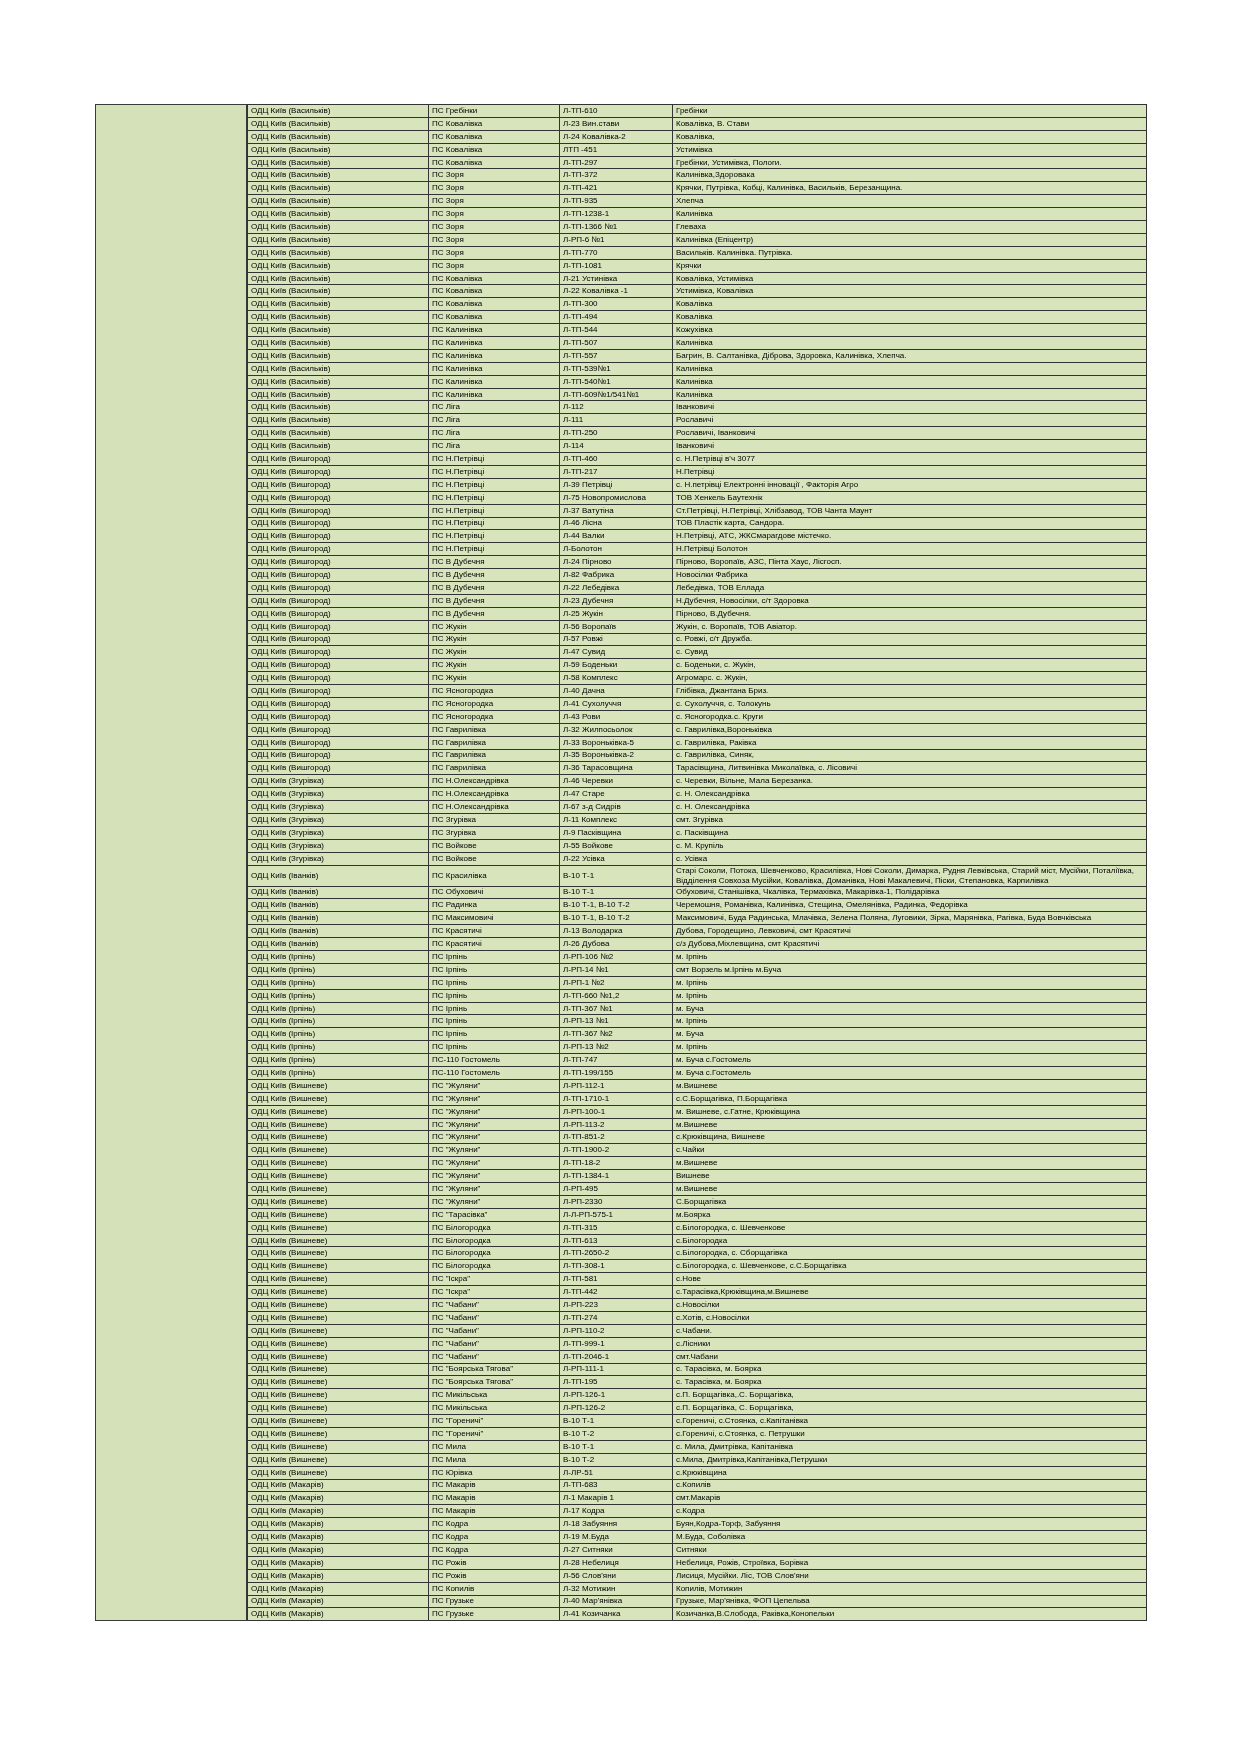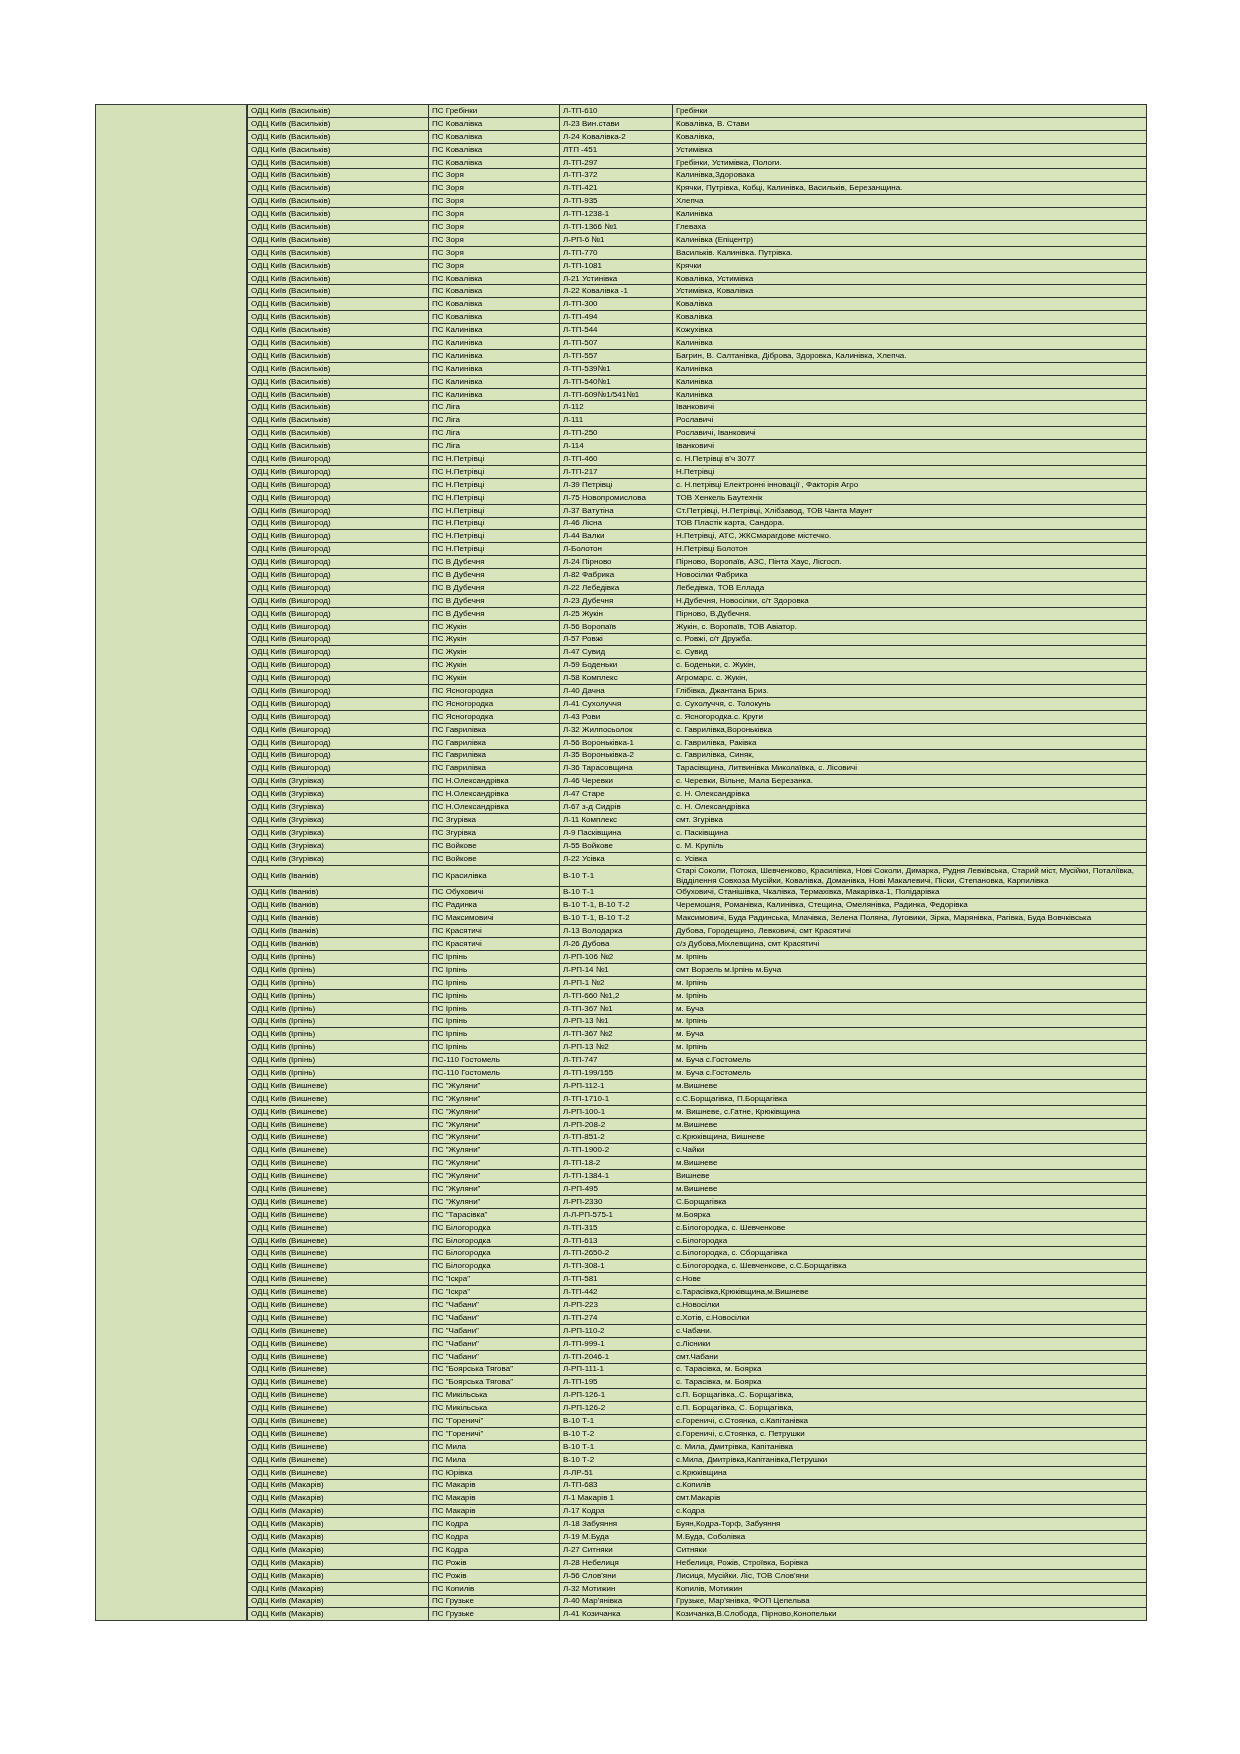--- a/index.html
+++ b/index.html
@@ -343,21 +343,21 @@
           </tr>
           <tr>
             <td class="c0">ОДЦ Київ (Вишгород)</td>
             <td class="c1">ПС Гаврилівка</td>
             <td class="c2">Л-32 Жилпосьолок</td>
             <td class="c3">с. Гаврилівка,Вороньківка</td>
           </tr>
           <tr>
             <td class="c0">ОДЦ Київ (Вишгород)</td>
             <td class="c1">ПС Гаврилівка</td>
-            <td class="c2">Л-56 Вороньківка-1</td>
+            <td class="c2">Л-33 Вороньківка-5</td>
             <td class="c3">с. Гаврилівка, Раківка</td>
           </tr>
           <tr>
             <td class="c0">ОДЦ Київ (Вишгород)</td>
             <td class="c1">ПС Гаврилівка</td>
             <td class="c2">Л-35 Вороньківка-2</td>
             <td class="c3">с. Гаврилівка, Синяк,</td>
           </tr>
           <tr>
             <td class="c0">ОДЦ Київ (Вишгород)</td>
@@ -517,21 +517,21 @@
           </tr>
           <tr>
             <td class="c0">ОДЦ Київ (Вишневе)</td>
             <td class="c1">ПС "Жуляни"</td>
             <td class="c2">Л-РП-100-1</td>
             <td class="c3">м. Вишневе, с.Гатне, Крюківщина</td>
           </tr>
           <tr>
             <td class="c0">ОДЦ Київ (Вишневе)</td>
             <td class="c1">ПС "Жуляни"</td>
-            <td class="c2">Л-РП-208-2</td>
+            <td class="c2">Л-РП-113-2</td>
             <td class="c3">м.Вишневе</td>
           </tr>
           <tr>
             <td class="c0">ОДЦ Київ (Вишневе)</td>
             <td class="c1">ПС "Жуляни"</td>
             <td class="c2">Л-ТП-851-2</td>
             <td class="c3">с.Крюківщина, Вишневе</td>
           </tr>
           <tr>
             <td class="c0">ОДЦ Київ (Вишневе)</td>
@@ -746,18 +746,18 @@
           <tr>
             <td class="c0">ОДЦ Київ (Макарів)</td>
             <td class="c1">ПС Грузьке</td>
             <td class="c2">Л-40 Мар'янівка</td>
             <td class="c3">Грузьке, Мар'янівка, ФОП Цепельва</td>
           </tr>
           <tr>
             <td class="c0">ОДЦ Київ (Макарів)</td>
             <td class="c1">ПС Грузьке</td>
             <td class="c2">Л-41 Козичанка</td>
-            <td class="c3">Козичанка,В.Слобода, Пірново,Конопельки</td>
+            <td class="c3">Козичанка,В.Слобода, Раківка,Конопельки</td>
           </tr>
         </tbody>
     </table>
   </div>
 </div>
 
 </body></html>

